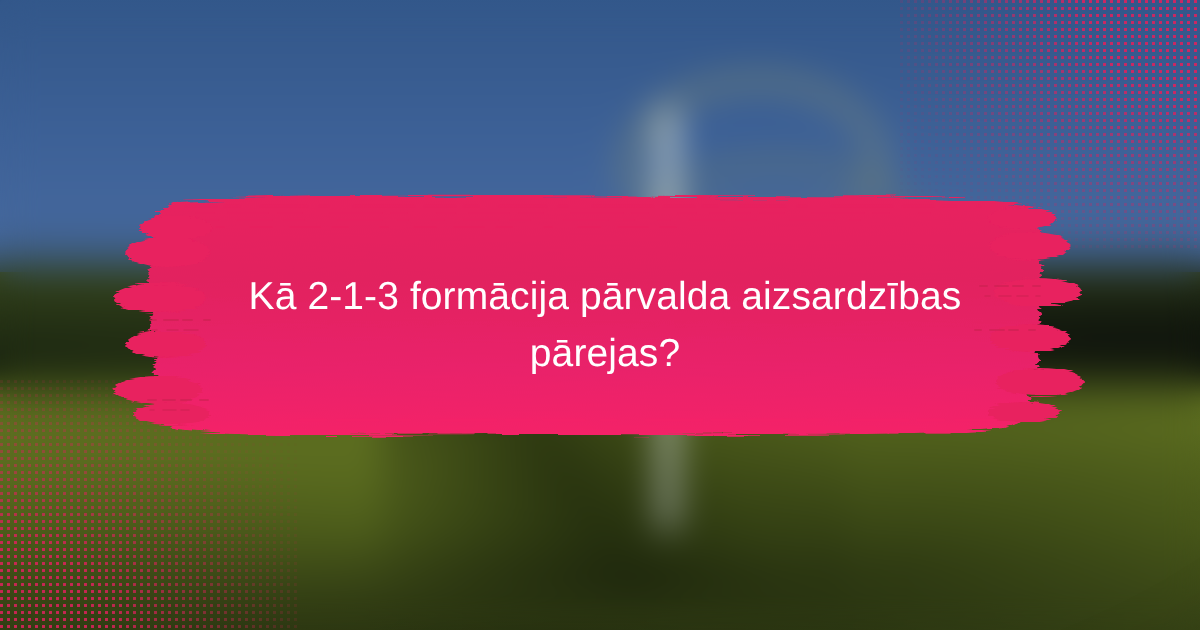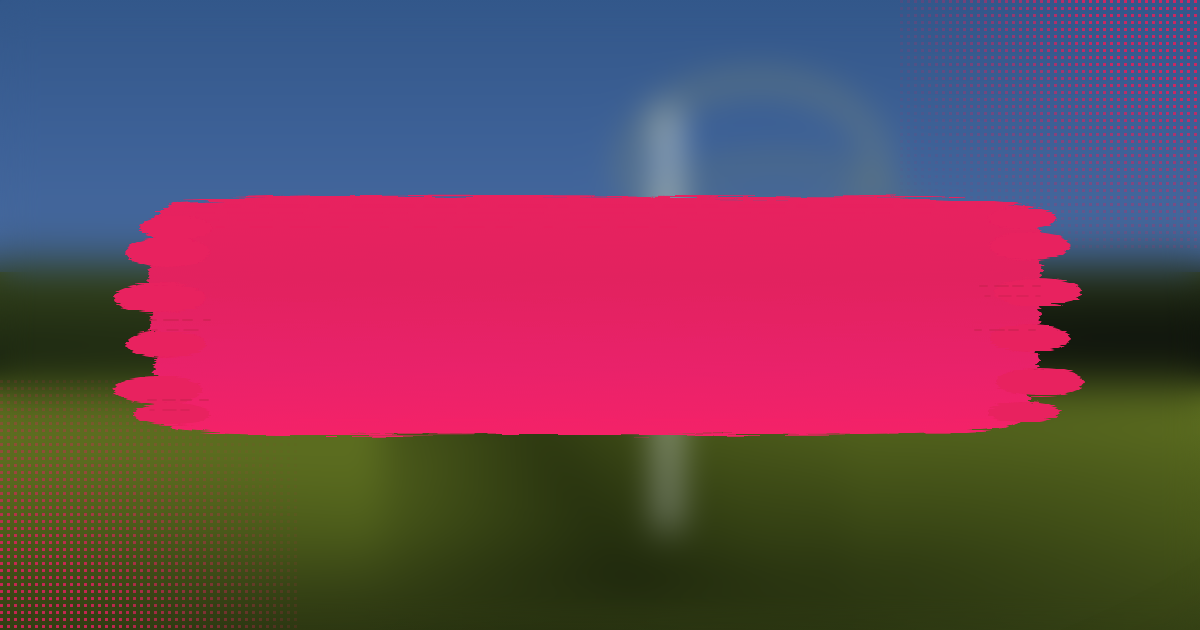--- a/index.html
+++ b/index.html
@@ -273,15 +273,16 @@
         <path d="M150,320 H215" stroke-width="2" stroke-dasharray="6 8 14 5 9 12"></path>
         <path d="M152,330 H205" stroke-width="1.6" stroke-dasharray="5 10 11 6 14 7"></path>
         <path d="M148,400 H212" stroke-width="2" stroke-dasharray="8 7 12 6 10 9"></path>
         <path d="M150,410 H200" stroke-width="1.5" stroke-dasharray="4 9 13 5 8 11"></path>
         <path d="M980,286 H1046" stroke-width="2" stroke-dasharray="7 8 13 5 10 10"></path>
         <path d="M985,296 H1040" stroke-width="1.6" stroke-dasharray="5 9 12 6 11 8"></path>
         <path d="M975,330 H1044" stroke-width="2" stroke-dasharray="6 9 14 5 9 11"></path>
       </g>
     </svg>
 
+    <div class="headline">Kā 2-1-3 formācija pārvalda aizsardzības pārejas?</div>
   </div>
 
 </div>
 
 </body></html>

